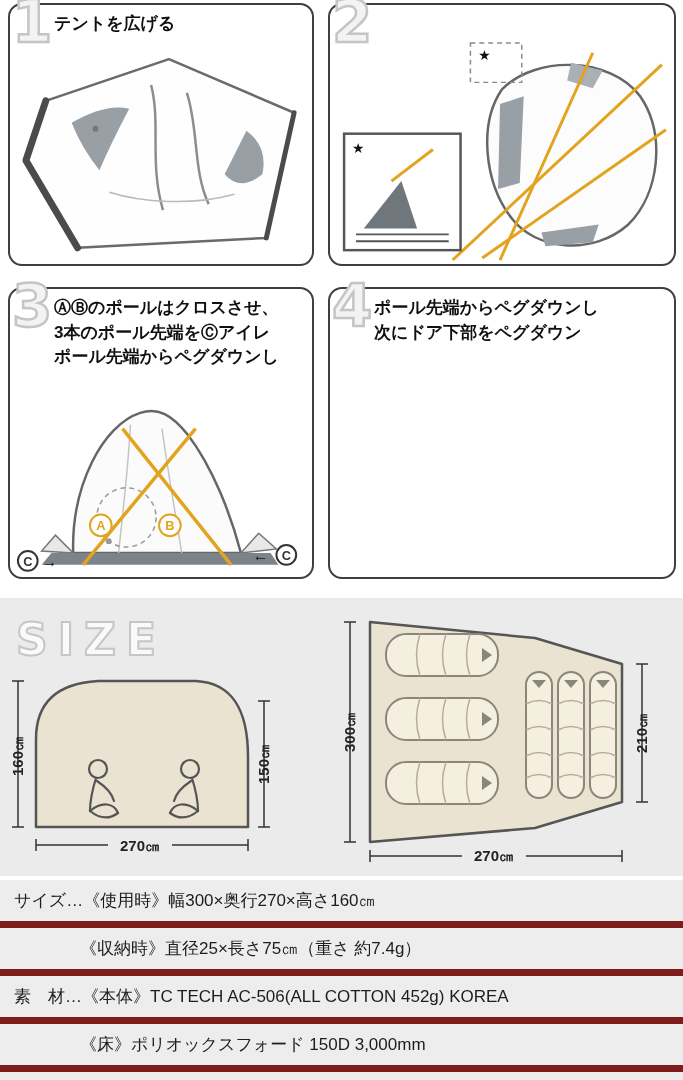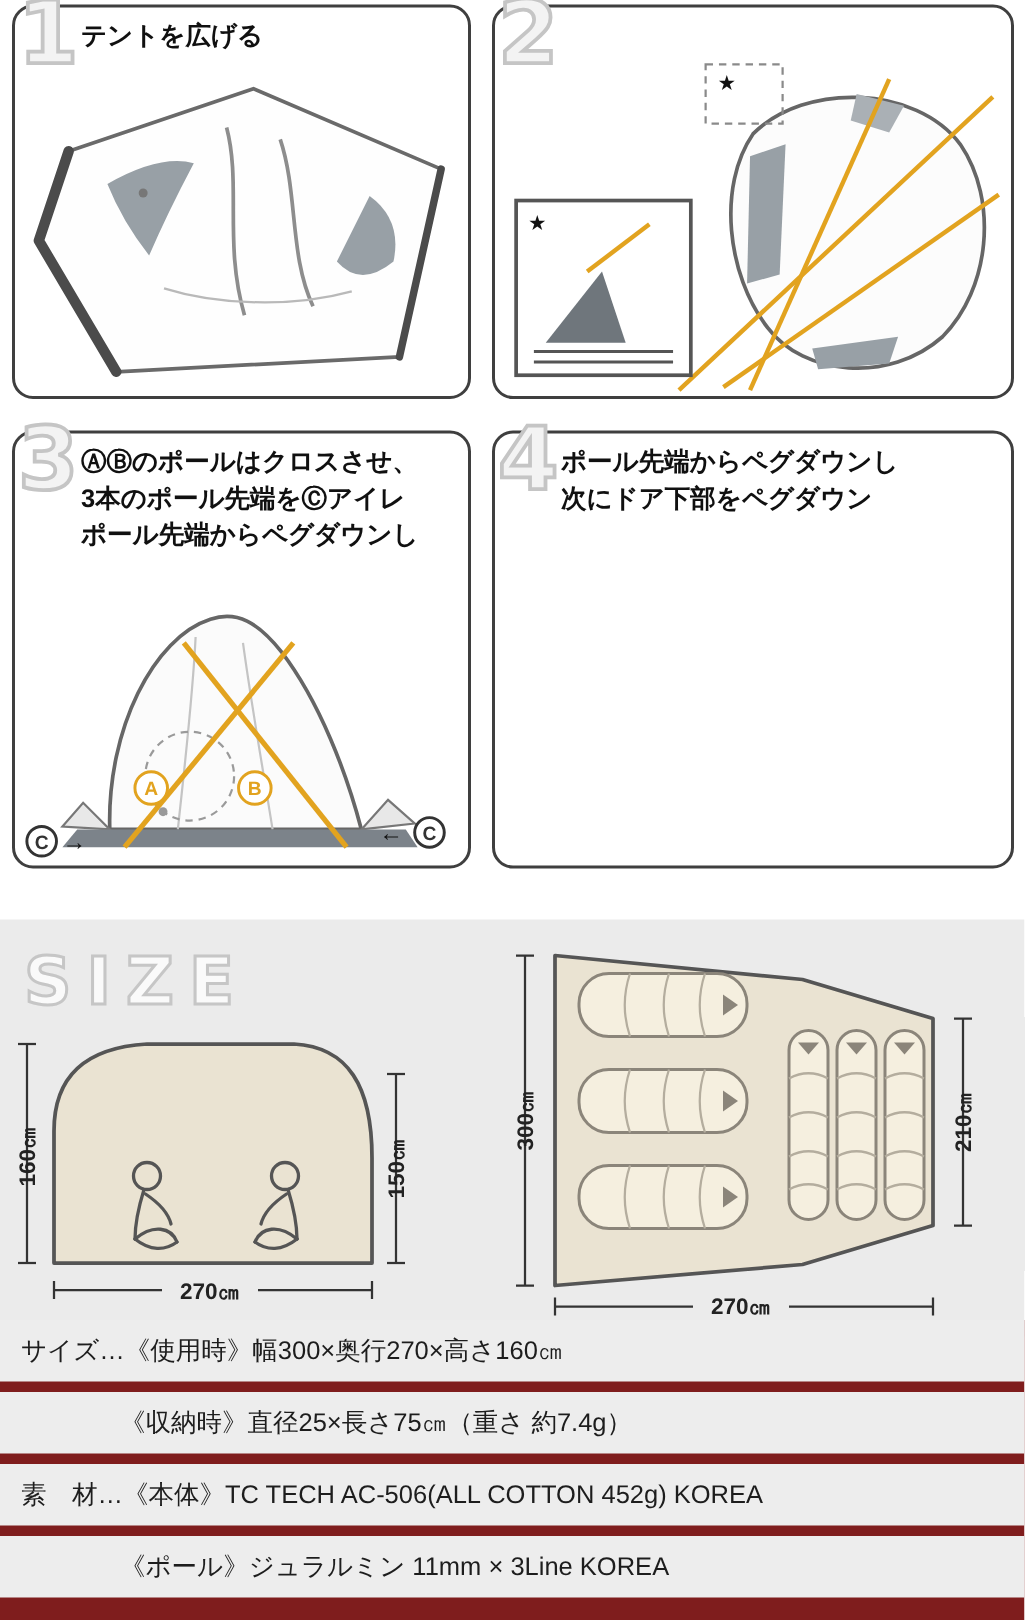--- a/index.html
+++ b/index.html
@@ -29,21 +29,21 @@
   #panel3 .panel-art { top:88px; }
   #panel4 .panel-art { top:62px; }
   .panel-art svg { width:100%; height:100%; }
 
   svg text { font-family:"Liberation Sans","DejaVu Sans",sans-serif; }
   .svg-label { font-size:16px; font-weight:700; fill:#111; }
   .dim-label { font-size:15px; font-weight:700; fill:#222; }
   .circ-letter { font-size:13px; font-weight:700; }
 
   
-  .size-section { position:absolute; left:0; top:598px; width:683px; height:278px; background:#ebebeb;margin-top:15px; }
+  .size-section { position:absolute; left:0; top:598px; width:683px; height:278px; background:#ebebeb; }
   .size-title {
     position:absolute; left:16px; top:20px; line-height:1;
     font-family:"DejaVu Sans",sans-serif; font-size:44px; font-weight:800; letter-spacing:10px;
     color:#fafafa; -webkit-text-stroke:2px #c6c6c6;
   }
   .side-view  { position:absolute; left:6px;   top:62px; width:300px; height:212px; }
   .floor-plan { position:absolute; left:330px; top:10px; width:345px; height:262px; }
   .side-view svg, .floor-plan svg { width:100%; height:100%; }
 
   
@@ -251,16 +251,17 @@
         </g>
         <text x="164" y="253" text-anchor="middle" class="dim-label">270㎝</text>
       </svg>
     </div>
   </section>
 
   <section class="specs">
     <div class="spec-row">サイズ…《使用時》幅300×奥行270×高さ160㎝</div>
     <div class="spec-row indent">《収納時》直径25×長さ75㎝（重さ 約7.4g）</div>
     <div class="spec-row">素　材…《本体》TC TECH AC-506(ALL COTTON 452g) KOREA</div>
+    <div class="spec-row indent">《床》ポリオックスフォード 150D 3,000mm</div>
     <div class="spec-row indent">《ポール》ジュラルミン 11mm × 3Line KOREA</div>
   </section>
 
 </div>
 
 </body></html>

